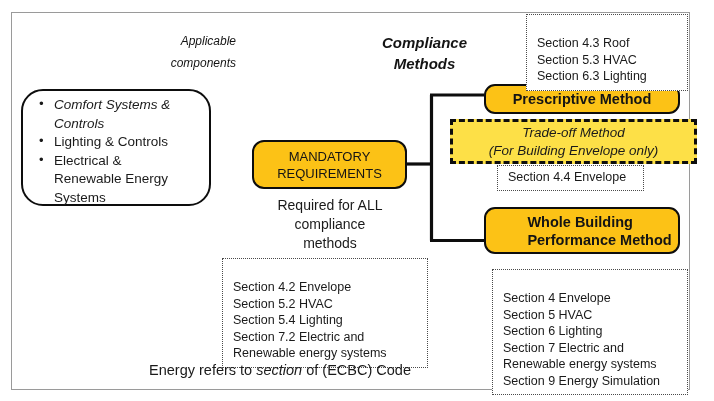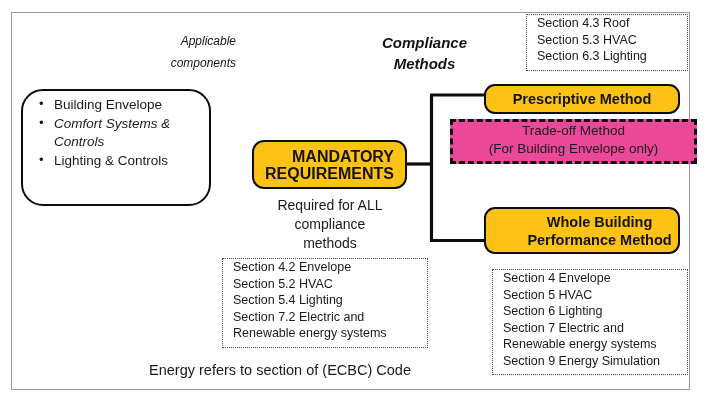--- a/index.html
+++ b/index.html
@@ -85,126 +85,127 @@
     background: #fcc216;
     border: 2.5px solid #0d0d0d;
     border-radius: 12px;
     box-sizing: border-box;
     display: flex;
     align-items: center;
     justify-content: center;
     text-align: center;
   }
   #mandatory-label {
-    font-size: 16px;
-    font-weight: bold;
+    font-size: 13px;
+    font-weight: normal;
     line-height: 17px;
     color: #141414;
     white-space: pre-line;
-    text-align: right;
   }
   #mandatory-note {
     left: 244px; top: 196px; width: 172px;
     text-align: center;
     font-size: 14px;
     line-height: 19px;
     color: #1a1a1a;
     white-space: pre-line;
   }
 
   
   .method-box {
     position: absolute;
     background: #fcc216;
     border: 2.5px solid #0d0d0d;
     border-radius: 11px;
     box-sizing: border-box;
     display: flex;
     align-items: center;
     justify-content: center;
-    text-align: center;
   }
   .method-label {
     font-size: 14.5px;
     font-weight: bold;
     line-height: 18px;
     color: #141414;
     white-space: pre-line;
   }
   #prescriptive-box { left: 484px; top: 84px; width: 196px; height: 30px; }
   #whole-building-box { left: 484px; top: 207px; width: 196px; height: 47px; padding-left: 35px; }
 
   
   #tradeoff-box {
     position: absolute;
     left: 450px; top: 119px;
     width: 247px; height: 45px;
     border: 3px dashed #0d0d0d;
     box-sizing: border-box;
-    background: #ec4899;
+    background: #fde047;
     display: flex;
-    align-items: flex-start;
+    align-items: center;
     justify-content: center;
     text-align: center;
+    font-style: italic;
   }
   #tradeoff-label {
     font-size: 13.5px;
     line-height: 18px;
     color: #1a1a1a;
     white-space: pre-line;
   }
 
   
   .section-note {
     position: absolute;
     border: 1.5px dotted #4a4a4a;
     background: #ffffff;
     box-sizing: border-box;
     font-size: 12.5px;
     line-height: 16.5px;
     color: #1a1a1a;
     white-space: pre-line;
-    padding: 0 8px 5px 10px;
+    padding: 20px 8px 5px 10px;
   }
   #note-prescriptive { left: 526px; top: 14px; width: 162px; }
   #note-tradeoff     { left: 497px; top: 165px; width: 147px; padding: 3px 8px 4px 10px; }
   #note-mandatory    { left: 222px; top: 258px; width: 206px; }
   #note-whole        { left: 492px; top: 269px; width: 196px; }
 
   
   #connector { position: absolute; left: 0; top: 0; width: 714px; height: 401px; pointer-events: none; }
 
   
   #footer-note {
     left: 60px; top: 362px; width: 440px;
     text-align: center;
     font-size: 14.5px;
     color: #1a1a1a;
   }
-  #footer-note .em { }
+  #footer-note .em { font-style: italic; }
 </style>
 </head>
 <body>
 
 <div id="stage">
 
   <div id="outer-frame"></div>
 
   <div class="txt" id="heading-applicable" style="white-space: pre-line;">Applicable
 components</div>
 
   <div class="txt" id="heading-compliance" style="white-space: pre-line;">Compliance
 Methods</div>
 
   <div id="components-box"></div>
   <ul id="components-list">
-    <li style="white-space: pre-line;">Building Envelope</li>
     <li style="white-space: pre-line; font-style: italic;">Comfort Systems &amp;
 Controls</li>
     <li style="white-space: pre-line;">Lighting &amp; Controls</li>
+    <li style="white-space: pre-line;">Electrical &amp;
+Renewable Energy
+Systems</li>
   </ul>
 
   <svg id="connector" viewBox="0 0 714 401" xmlns="http://www.w3.org/2000/svg">
 
     <path d="M407 164 L431.5 164" stroke="#0d0d0d" stroke-width="3.2" fill="none"></path>
 
     <path d="M431.5 95 L431.5 240.5" stroke="#0d0d0d" stroke-width="3.2" fill="none"></path>
 
     <path d="M430 95 L484 95" stroke="#0d0d0d" stroke-width="3.2" fill="none"></path>
 
@@ -230,20 +231,21 @@
 
   <div class="method-box" id="whole-building-box">
     <span class="method-label">Whole Building
 Performance Method</span>
   </div>
 
   <div class="section-note" id="note-prescriptive">Section 4.3 Roof
 Section 5.3 HVAC
 Section 6.3 Lighting</div>
 
+  <div class="section-note" id="note-tradeoff">Section 4.4 Envelope</div>
 
   <div class="section-note" id="note-mandatory">Section 4.2  Envelope
 Section 5.2  HVAC
 Section 5.4  Lighting
 Section 7.2  Electric and
 Renewable energy systems</div>
 
   <div class="section-note" id="note-whole">Section 4 Envelope
 Section 5 HVAC
 Section 6 Lighting

